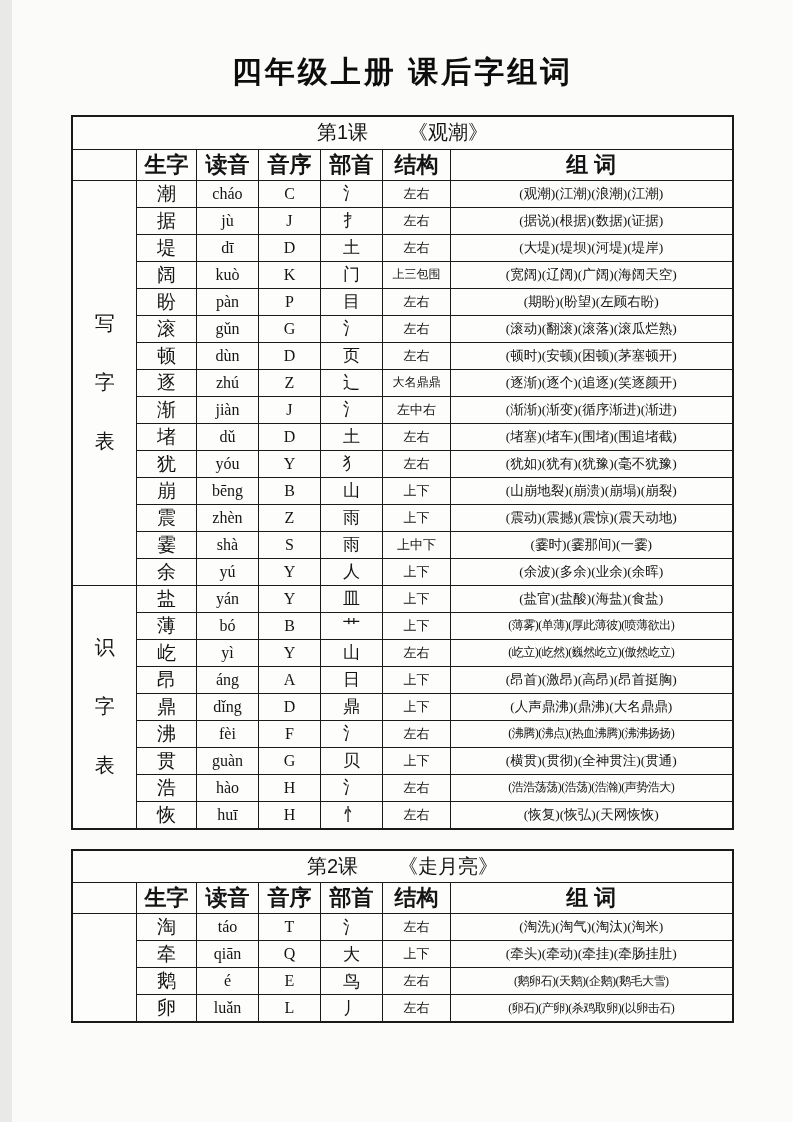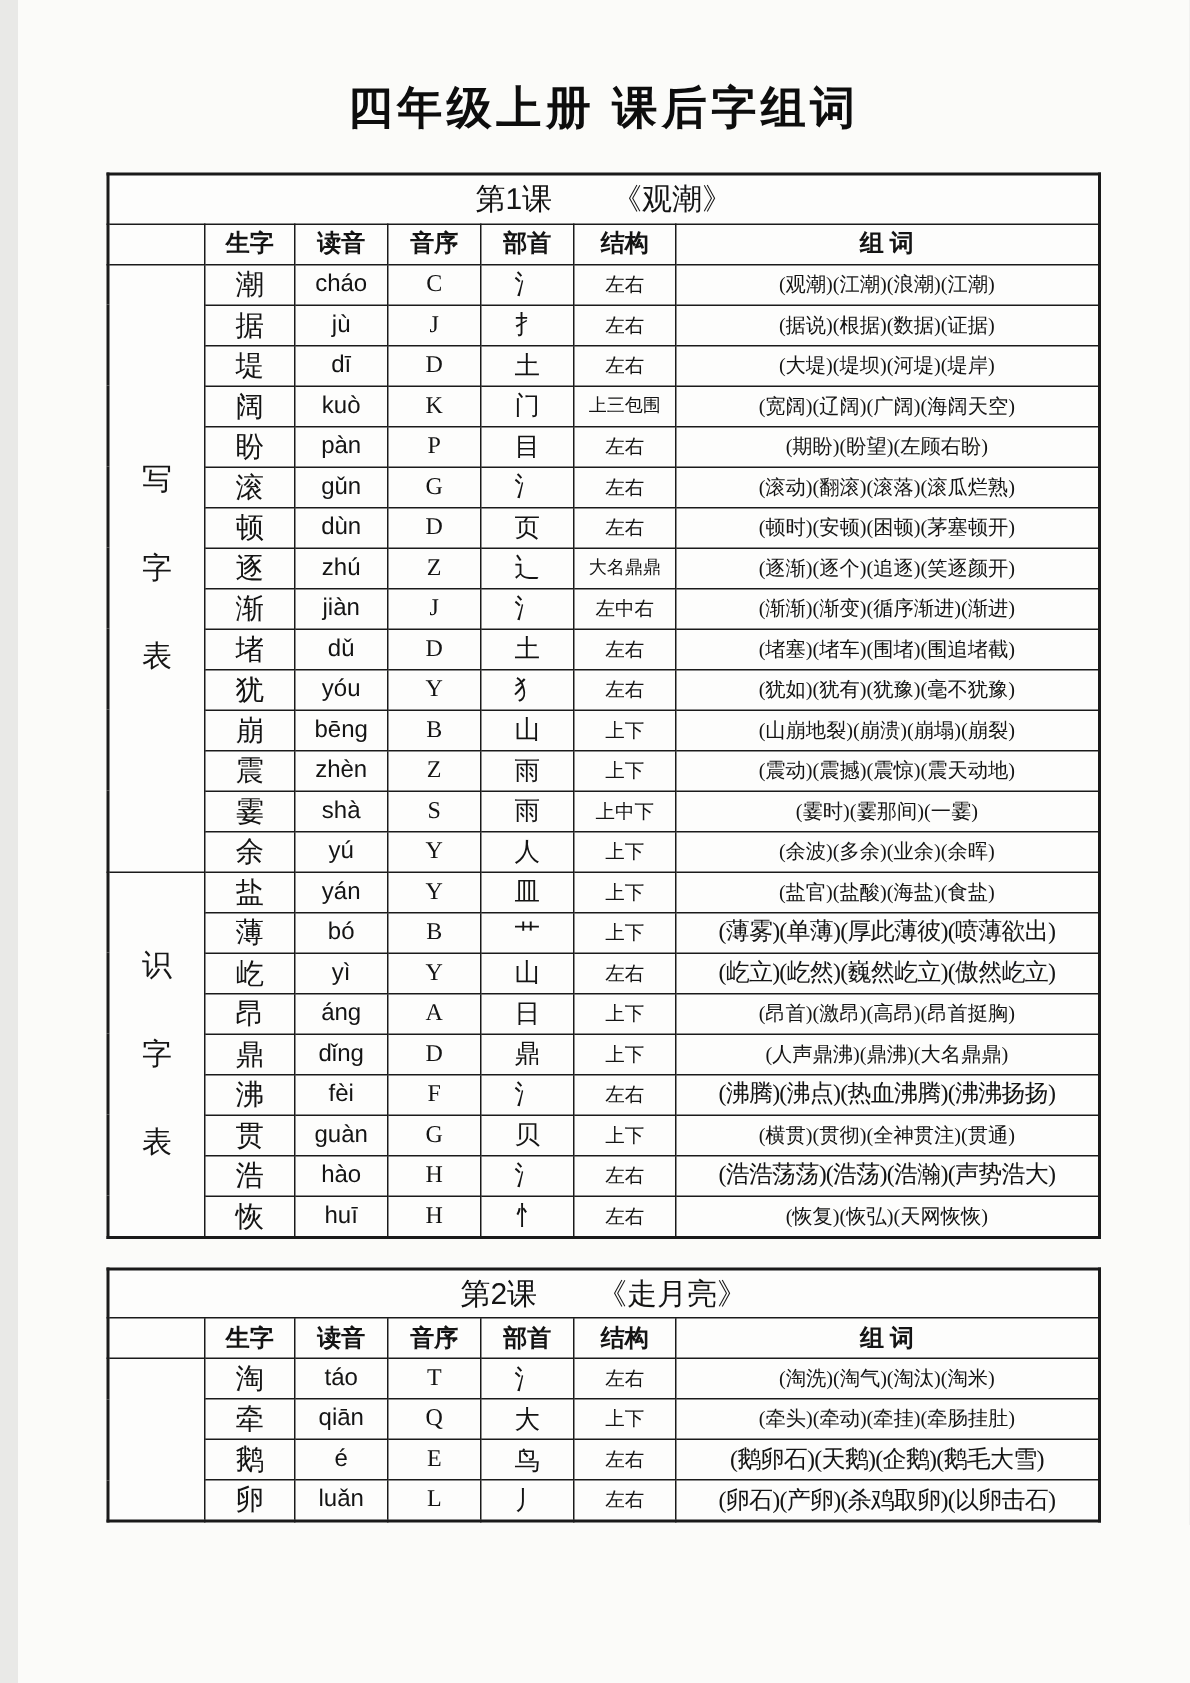--- a/index.html
+++ b/index.html
@@ -20,38 +20,38 @@
   .lesson-table td{
     border:1px solid #1a1a1a;text-align:center;vertical-align:middle;
     overflow:hidden;white-space:nowrap;padding:0 2px;box-sizing:border-box;
   }
   .lesson-title{
     font-size:20px;font-weight:400;height:33px;
     font-family:"Liberation Sans",sans-serif;
   }
   .lesson-no{margin-right:40px;}
   .header-row td{
-    font-weight:700;font-size:16px;height:27px;
-    font-family:Liberation Serif, serif;
+    font-weight:700;font-size:22px;height:27px;
+    font-family:Liberation Sans, sans-serif;
   }
   .data-row td{height:27px;}
   .section-label{position:relative;padding:0;}
   .vlabel{
     position:absolute;inset:0;display:flex;flex-direction:column;
     justify-content:center;align-items:center;gap:32px;
     font-size:20px;color:#161616;
   }
   .char-cell{font-size:19px;}
-  .pinyin-cell{font-size:16px;font-family:Liberation Sans, sans-serif;}
+  .pinyin-cell{font-size:16px;font-family:Liberation Serif, serif;}
   .initial-cell{font-size:16px;font-family:"Liberation Serif",serif;}
   .radical-cell{font-size:17px;}
   .structure-cell{font-size:13px;}
   .structure-cell.small-structure{font-size:12px;}
   .words-cell{font-size:13.5px;}
-  .words-cell.tight{font-size:16px;letter-spacing:-0.5px;}
+  .words-cell.tight{font-size:12px;letter-spacing:-0.5px;}
   .footer{
     position:absolute;bottom:22px;left:0;width:100%;text-align:center;
     font-size:14px;color:#1c1c1c;
   }
 </style>
 </head>
 <body>
 
 <div class="page">
   <h1 class="main-title">四年级上册 课后字组词</h1>

